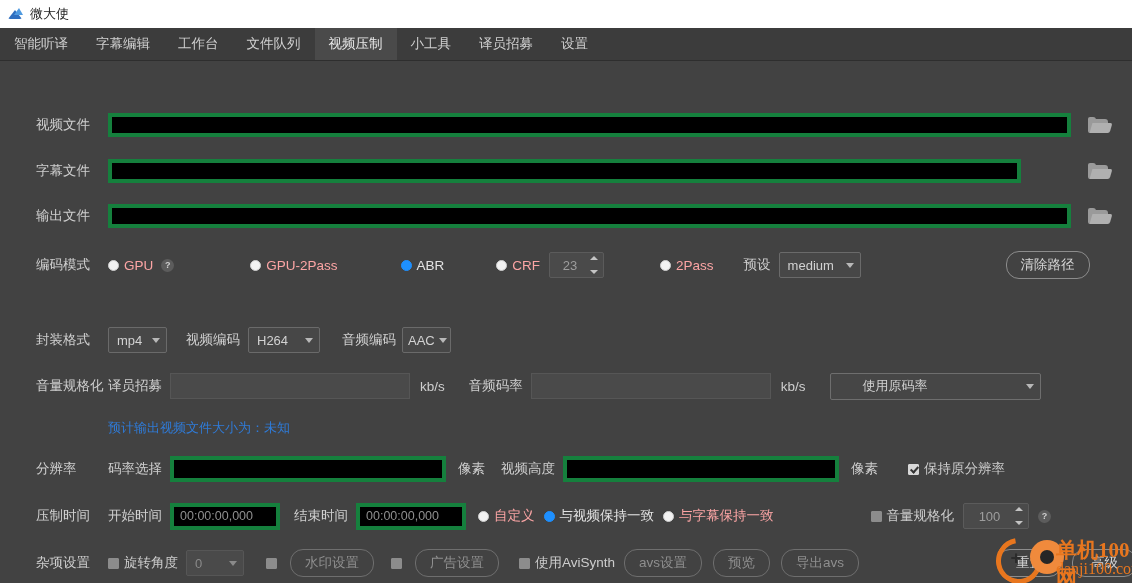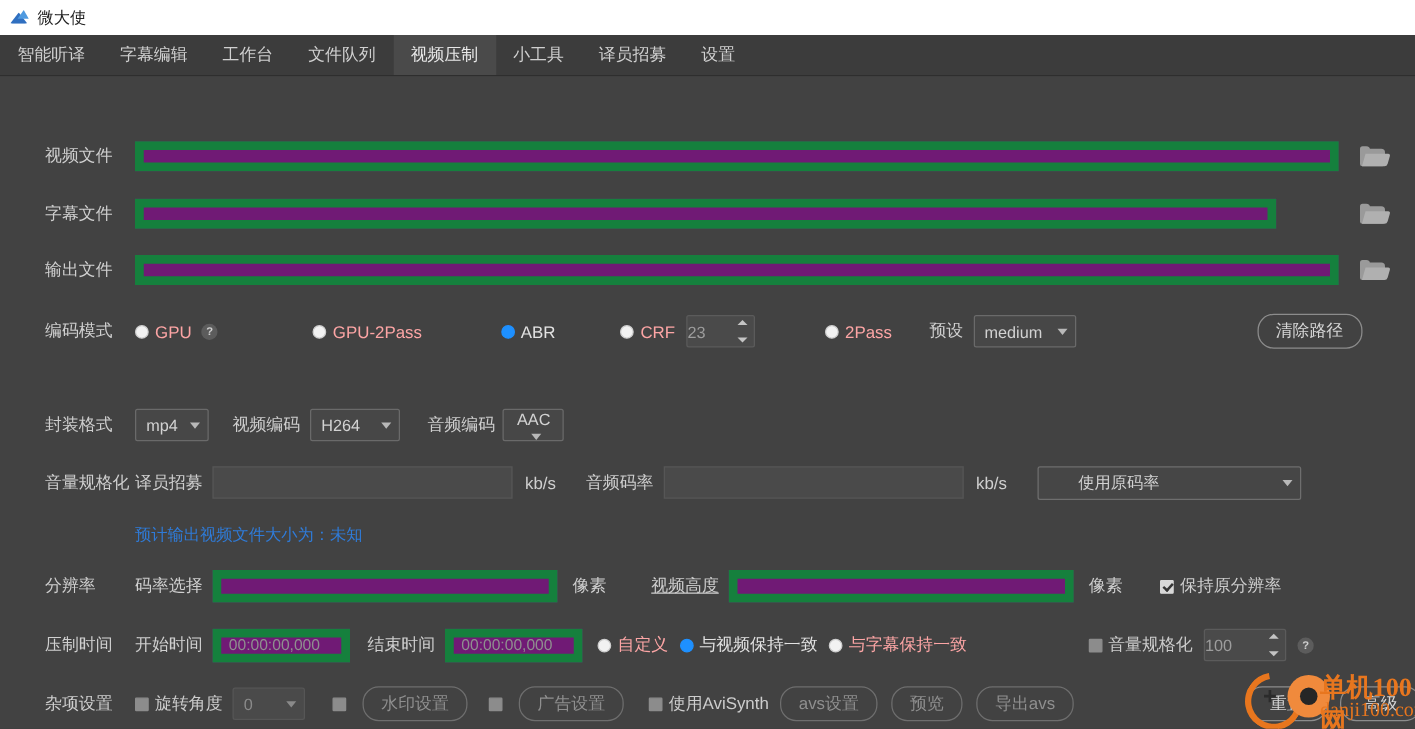--- a/index.html
+++ b/index.html
@@ -84,22 +84,22 @@
     width: 1132px;
     box-sizing: border-box;
     padding-left: 20px;
   }
   .lbl {
     color: #cfcfcf;
     font-size: 13.5px;
     white-space: nowrap;
   }
   .txtinput {
-    background: #701a75;
-    border: 7px solid #15803d;
+    background: #000000;
+    border: 4px solid #15803d;
     height: 24px;
     box-sizing: border-box;
     color: #d8d8d8;
     font-size: 12.5px;
     padding: 0 6px;
     outline: none;
     font-family: "Liberation Sans", sans-serif;
   }
   .txtinput::placeholder { color: #8e8e8e; }
   .txtinput.flat {
@@ -197,20 +197,21 @@
     display: inline-flex;
     align-items: center;
     background: #4a4a4a;
     border: 1px solid #5b5b5b;
     height: 26px;
     box-sizing: border-box;
     border-radius: 2px;
   }
   .spin .v {
     width: 100%;
+    text-align: center;
     color: #9d9d9d;
     font-size: 13px;
   }
   .spin .arrows {
     display: flex;
     flex-direction: column;
     justify-content: space-between;
     height: 100%;
     padding: 3px 5px 3px 0;
     box-sizing: border-box;
@@ -437,21 +438,21 @@
     <span class="combo" style="width:59px;">
       <span>mp4</span>
       <span class="caret"></span>
     </span>
     <span class="lbl" style="margin-left:19px;">视频编码</span>
     <span class="combo" style="width:72px; margin-left:8px;">
       <span>H264</span>
       <span class="caret"></span>
     </span>
     <span class="lbl" style="margin-left:22px;">音频编码</span>
-    <span class="combo" style="width:49px; margin-left:6px; padding:0 4px 0 5px;flex-direction:column;">
+    <span class="combo" style="width:49px; margin-left:6px; padding:0 4px 0 5px;">
       <span>AAC</span>
       <span class="caret" style="margin-left:4px;"></span>
     </span>
   </div>
 
   <div class="row" style="top:310px; height:30px;">
     <span class="lbl" style="width:72px;">音量规格化</span>
     <span class="lbl">译员招募</span>
     <input class="txtinput flat" style="width: 240px; height: 26px; margin-left: 8px;" value="">
     <span class="lbl" style="margin-left:10px;">kb/s</span>
@@ -466,21 +467,21 @@
 
   <div class="row" style="top:357px; height:20px;">
     <span class="blue-note" style="margin-left:72px;">预计输出视频文件大小为：未知</span>
   </div>
 
   <div class="row" style="top:393px; height:30px;">
     <span class="lbl" style="width:72px;">分辨率</span>
     <span class="lbl">码率选择</span>
     <input class="txtinput" style="width: 276px; height: 26px; margin-left: 8px;" value="">
     <span class="lbl" style="margin-left:12px;">像素</span>
-    <span class="lbl" style="margin-left:36px;text-decoration:underline;">视频高度</span>
+    <span class="lbl" style="margin-left:16px;">视频高度</span>
     <input class="txtinput" style="width: 276px; height: 26px; margin-left: 8px;" value="">
     <span class="lbl" style="margin-left:12px;">像素</span>
     <span class="cb-wrap" style="margin-left:30px;">
       <span class="cbox checked"></span>
       <span class="cb-lbl">保持原分辨率</span>
     </span>
   </div>
 
   <div class="row" style="top:440px; height:30px;">
     <span class="lbl" style="width:72px;">压制时间</span>

